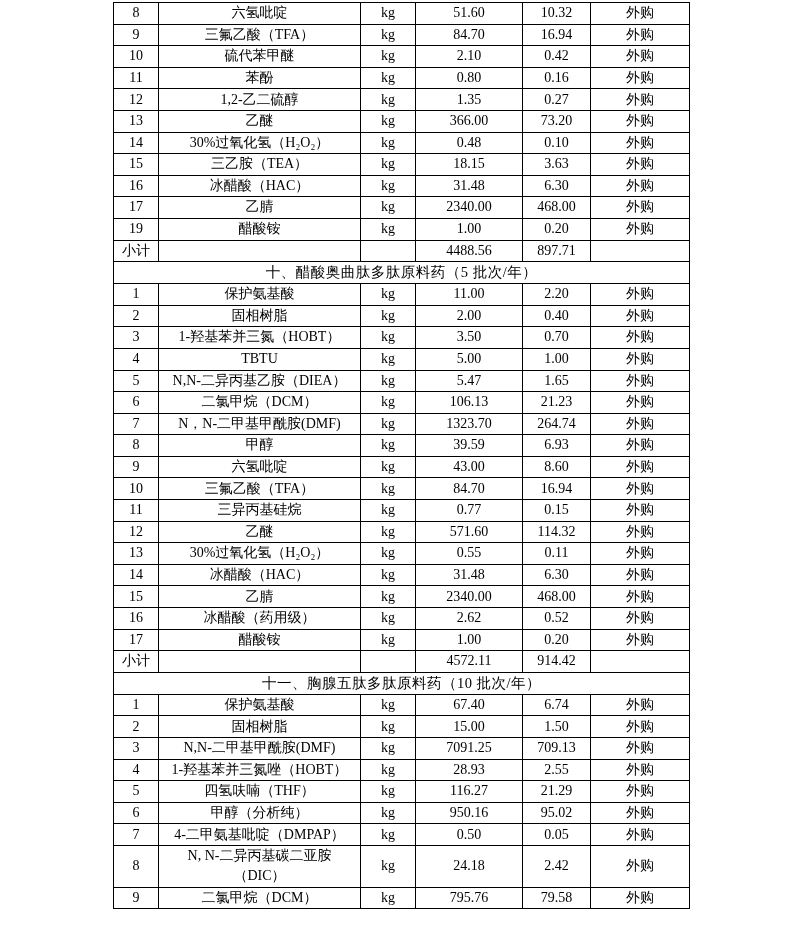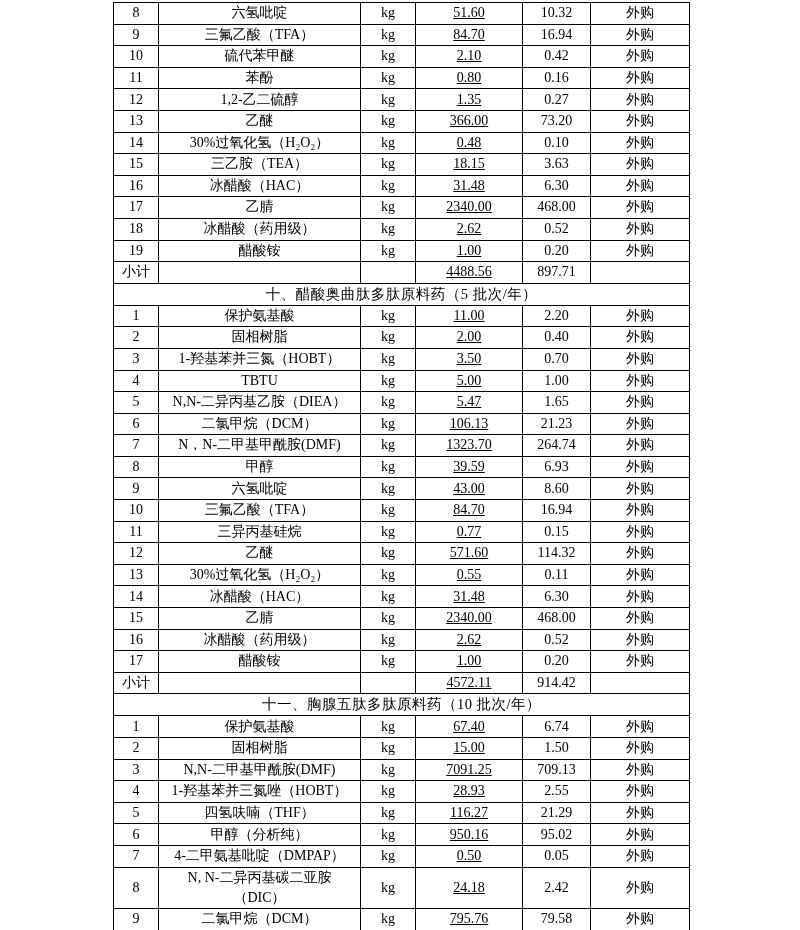--- a/index.html
+++ b/index.html
@@ -39,21 +39,21 @@
     overflow: hidden;
   }
   table.materials tr.section-row td {
     font-weight: normal;
     font-size: 14.5px;
     letter-spacing: 0.5px;
   }
   .col-no     { width: 45px;  }
   .col-name   { width: 202px; }
   .col-unit   { width: 55px; margin-top: 20px;  }
-  .col-v1     { width: 107px; text-decoration: underline; }
+  .col-v1     { width: 107px; }
   .col-v2     { width: 68px;  }
   .col-source { width: 99px;  }
 </style>
 </head>
 <body>
 
 <div class="page">
   <table class="materials">
     <colgroup>
       <col class="col-no">
@@ -138,28 +138,20 @@
         </tr>
         <tr>
           <td class="col-no">17</td>
           <td class="col-name">乙腈</td>
           <td class="col-unit">kg</td>
           <td class="col-v1">2340.00</td>
           <td class="col-v2">468.00</td>
           <td class="col-source">外购</td>
         </tr>
         <tr>
-          <td class="col-no">18</td>
-          <td class="col-name">冰醋酸（药用级）</td>
-          <td class="col-unit">kg</td>
-          <td class="col-v1">2.62</td>
-          <td class="col-v2">0.52</td>
-          <td class="col-source">外购</td>
-        </tr>
-        <tr>
           <td class="col-no">19</td>
           <td class="col-name">醋酸铵</td>
           <td class="col-unit">kg</td>
           <td class="col-v1">1.00</td>
           <td class="col-v2">0.20</td>
           <td class="col-source">外购</td>
         </tr>
         <tr>
           <td class="col-no">小计</td>
           <td class="col-name"></td>

